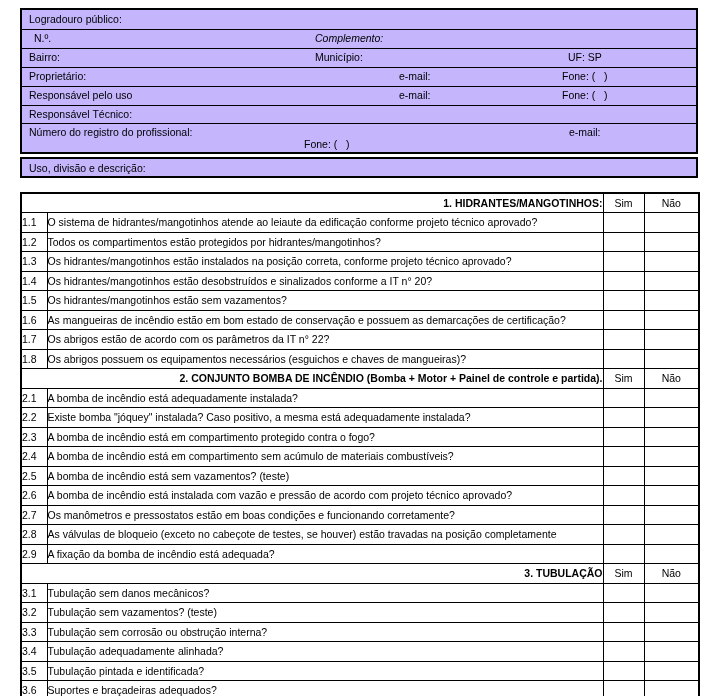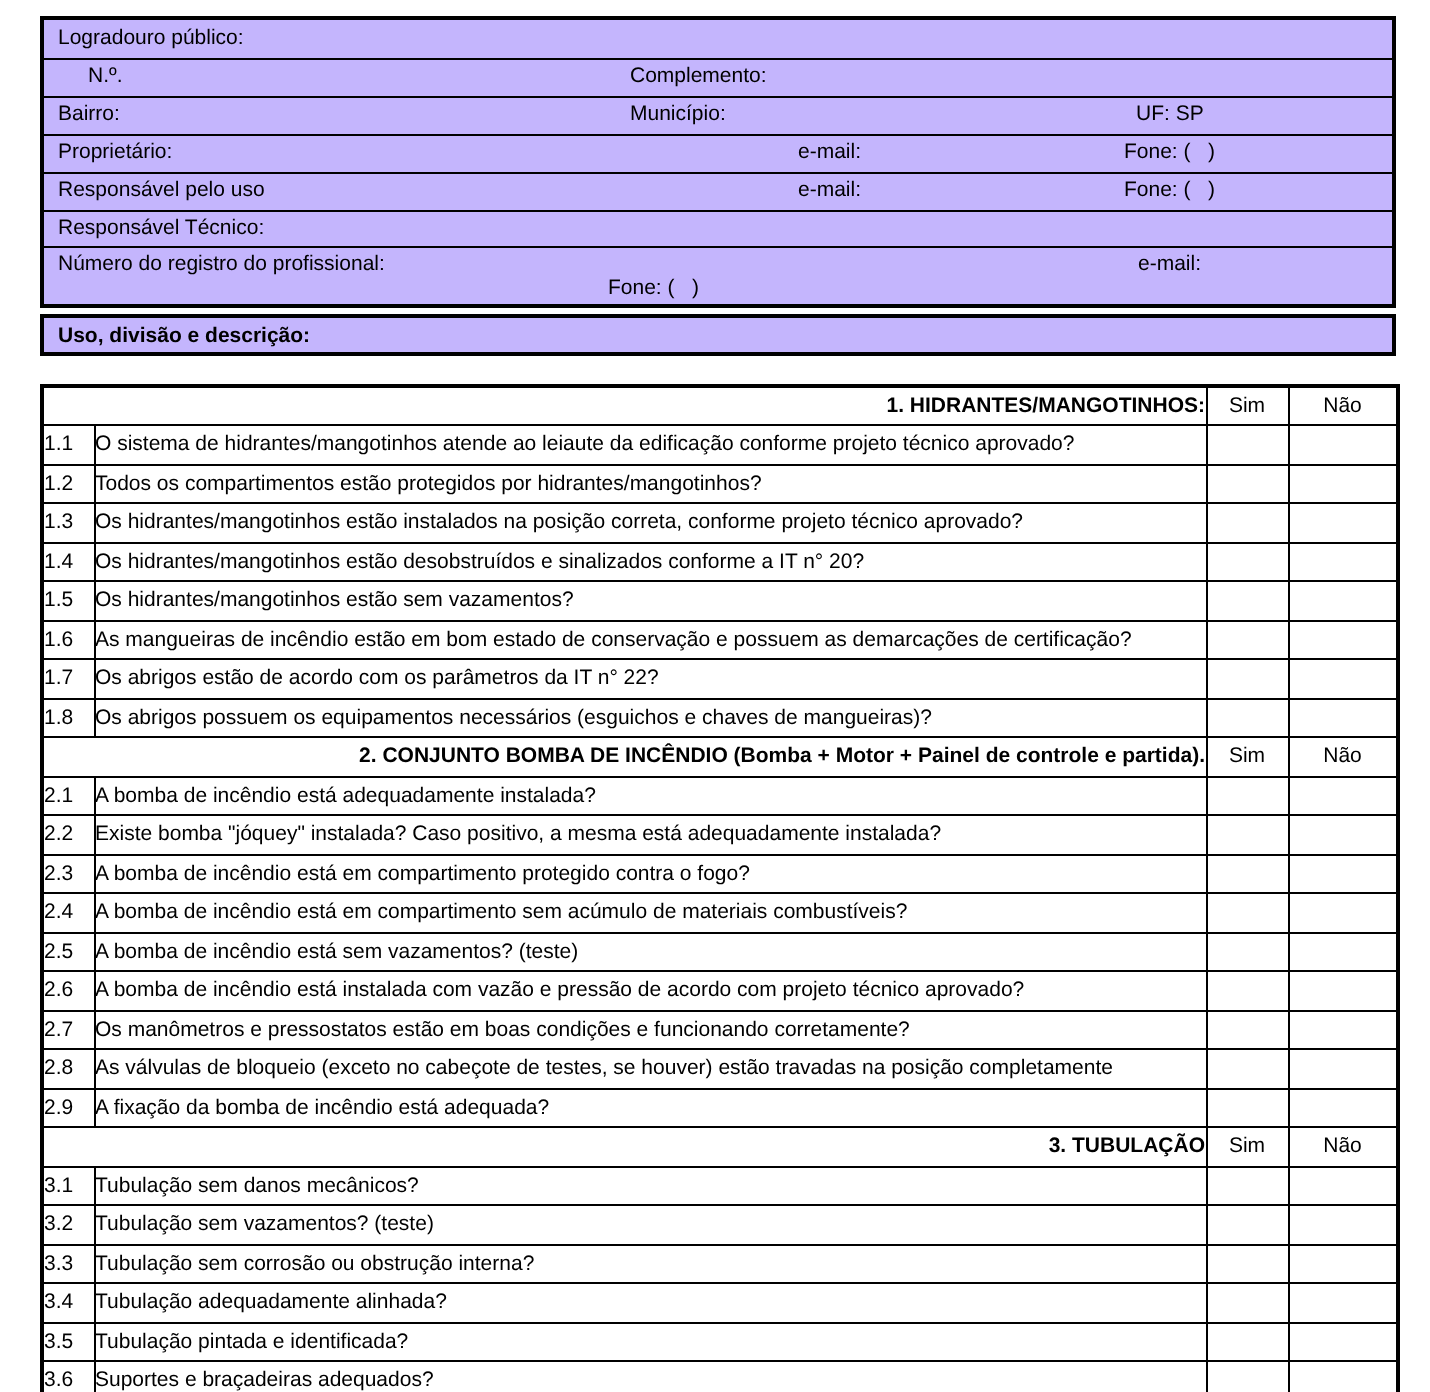--- a/index.html
+++ b/index.html
@@ -37,22 +37,22 @@
 </head>
 <body>
 
 <div class="page">
 
   <div class="box hdr-box" id="hdrBox">
       <div class="hdr-row" style="height: 19px;">
         <span class="fld" style="left: 7px; top: 3px;">Logradouro público:</span>
       </div>
       <div class="hdr-row" style="height: 18px;">
-        <span class="fld" style="left: 22px; top: 2px;">N.º.</span>
-        <span class="fld" style="left: 293px; top: 2px;">Complemento:</span>
+        <span class="fld" style="left: 12px; top: 2px;">N.º.</span>
+        <span class="fld" style="left: 293px; top: 2px; font-style: italic;">Complemento:</span>
       </div>
       <div class="hdr-row" style="height: 18px; padding-left: 30px;">
         <span class="fld" style="left: 7px; top: 2px;">Bairro:</span>
         <span class="fld" style="left: 293px; top: 2px;">Município:</span>
         <span class="fld" style="left: 546px; top: 2px;">UF: SP</span>
       </div>
       <div class="hdr-row" style="height: 18px;">
         <span class="fld" style="left: 7px; top: 2px;">Proprietário:</span>
         <span class="fld" style="left: 377px; top: 2px;">e-mail:</span>
         <span class="fld" style="left: 540px; top: 2px;">Fone: (   )</span>
@@ -66,21 +66,21 @@
         <span class="fld" style="left: 7px; top: 2px;">Responsável Técnico:</span>
       </div>
       <div class="hdr-row" style="height: 28px;">
         <span class="fld" style="left: 7px; top: 2px;">Número do registro do profissional:</span>
         <span class="fld" style="left: 547px; top: 2px;">e-mail:</span>
         <span class="fld" style="left: 282px; top: 14px;">Fone: (   )</span>
       </div>
     </div>
 
   <div class="box uso-box">
-    <span class="fld" style="left:7px; top:3px;font-weight:bold;">Uso, divisão e descrição:</span>
+    <span class="fld" style="left:7px; top:3px;">Uso, divisão e descrição:</span>
   </div>
 
   <table class="checklist" id="checklistTable">
     <colgroup>
       <col style="width:26px">
       <col style="width:556px">
       <col style="width:41px">
       <col style="width:55px">
     </colgroup>
     <tbody id="checklistBody">

